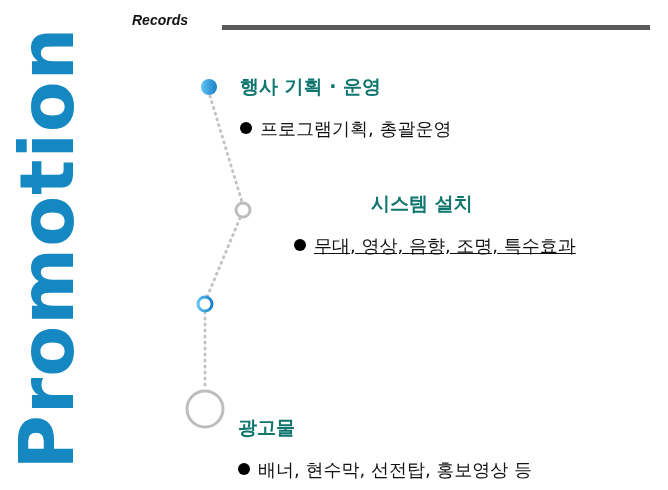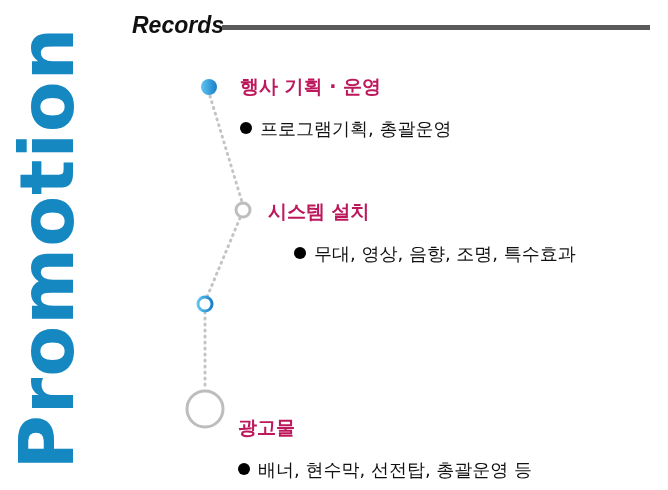--- a/index.html
+++ b/index.html
@@ -1,22 +1,22 @@
 <!DOCTYPE html>
 <html><head>
 <meta charset="utf-8">
 <style>
   html,body{margin:0;padding:0;background:#ffffff;}
   body{width:668px;height:490px;position:relative;overflow:hidden;font-family:"DejaVu Sans",sans-serif;color:#111;}
-  .header-title{position:absolute;left:132px;top:12px;font-family:"Liberation Sans",sans-serif;font-weight:bold;font-style:italic;font-size:23px;color:#111;letter-spacing:0px;}
+  .header-title{position:absolute;left:132px;top:12px;font-family:"Liberation Sans",sans-serif;font-weight:bold;font-style:italic;font-size:14px;color:#111;letter-spacing:0px;}
   .header-rule{position:absolute;left:222px;top:25px;width:428px;height:5px;background:#5a5a5a;}
   .vertical-title{position:absolute;left:-146px;top:237px;width:385px;height:80px;transform:rotate(-90deg);transform-origin:center center;font-family:"DejaVu Sans",sans-serif;font-weight:bold;font-size:74px;line-height:80px;color:#1588c2;text-align:center;letter-spacing:1px;}
   svg.path{position:absolute;left:0;top:0;}
   .item{position:absolute;}
-  .item .title{font-size:19px;font-weight:bold;line-height:22px;color:#be185d;white-space:nowrap;}
+  .item .title{font-size:19px;font-weight:bold;line-height:22px;color:#0f766e;white-space:nowrap;}
   .item .detail{font-size:18px;line-height:24px;color:#111;white-space:nowrap;margin-top:20px;}
   .item .bullet{display:inline-block;width:12px;height:12px;border-radius:50%;background:#000;margin-right:8px;vertical-align:1px;}
 </style>
 </head>
 <body>
 
 <div class="header-title">Records</div>
 <div class="header-rule"></div>
 
 <div class="vertical-title">Promotion</div>
@@ -37,24 +37,24 @@
   <circle cx="243" cy="210" r="7" fill="#fff" stroke="#bdbdbd" stroke-width="3"></circle>
   <circle cx="205" cy="304" r="7" fill="#fff" stroke="url(#blueGrad)" stroke-width="3"></circle>
   <circle cx="205" cy="409" r="18" fill="#fff" stroke="#bdbdbd" stroke-width="3"></circle>
 </svg>
 
 <div class="item" style="left:240px;top:75px;">
   <div class="title">행사 기획 · 운영</div>
   <div class="detail"><span class="bullet"></span><span>프로그램기획, 총괄운영</span></div>
 </div>
 
-<div class="item" style="left:268px;top:200px;">
+<div class="item" style="left:268px;top:192px;text-align:center;">
   <div class="title">시스템 설치</div>
-  <div class="detail" style="margin-left:26px;"><span class="bullet"></span><span>무대, 영상, 음향, 조명, 특수효과</span></div>
+  <div class="detail" style="margin-left:26px;text-decoration:underline;"><span class="bullet"></span><span>무대, 영상, 음향, 조명, 특수효과</span></div>
 </div>
 
 <div class="item" style="left:234px;top:294px;">
 </div>
 
 <div class="item" style="left:238px;top:416px;">
   <div class="title">광고물</div>
-  <div class="detail"><span class="bullet"></span><span>배너, 현수막, 선전탑, 총괄운영 등</span></div>
+  <div class="detail"><span class="bullet"></span><span>배너, 현수막, 선전탑, 홍보영상 등</span></div>
 </div>
 
 </body></html>

